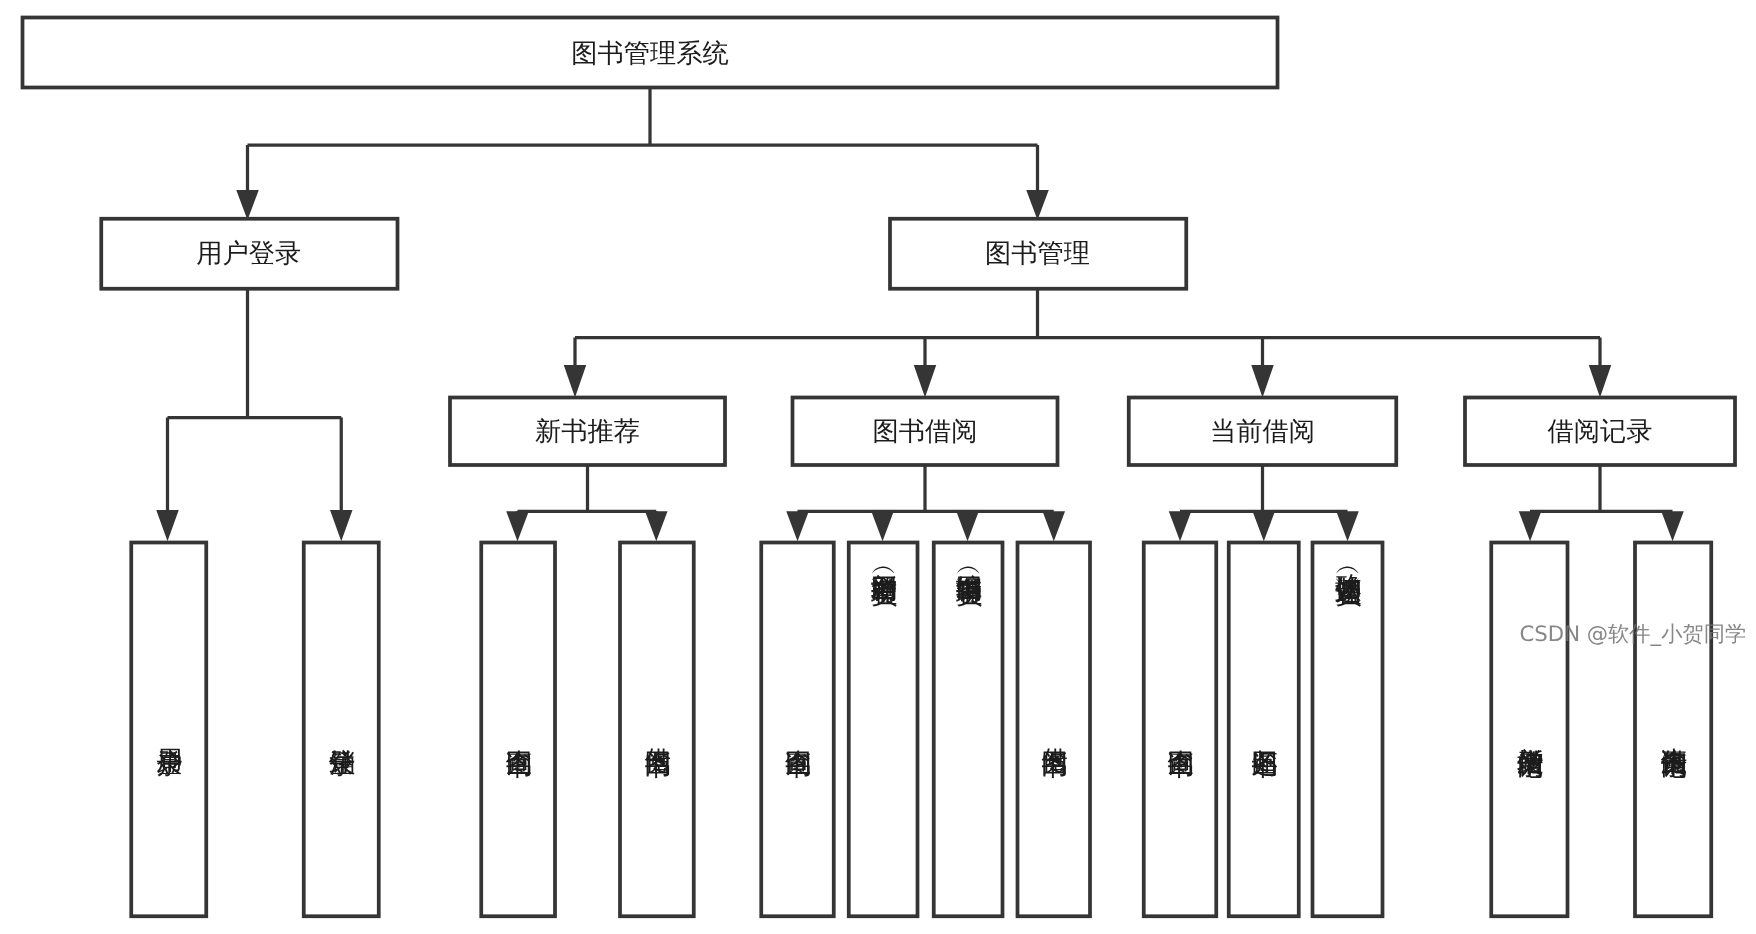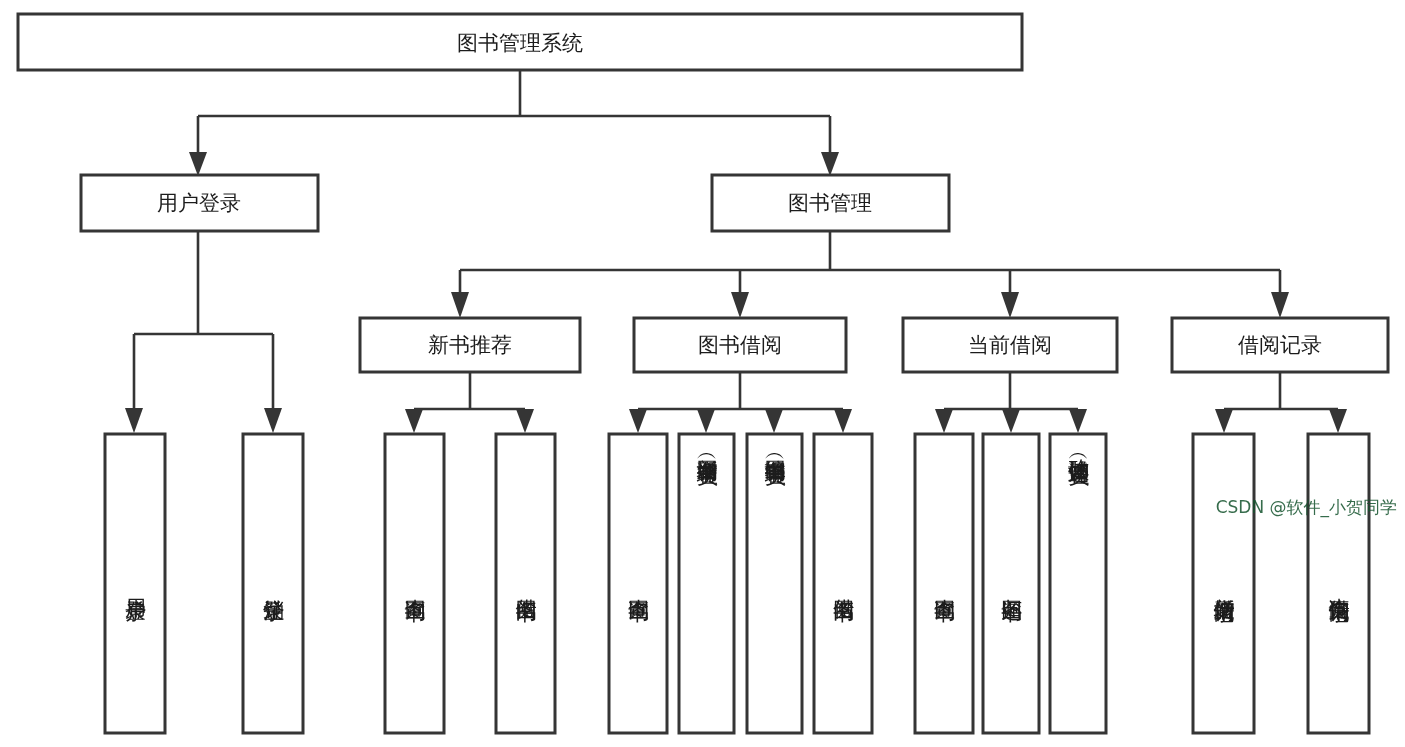--- a/index.html
+++ b/index.html
@@ -64,21 +64,21 @@
     color: #1c1c1c;
     letter-spacing: 1px;
     white-space: nowrap;
   }
   #watermark {
     position: absolute;
     right: 8px;
     bottom: 6px;
     font-family: "DejaVu Sans", "Liberation Sans", sans-serif;
     font-size: 17px;
-    color: #14532d;
+    color: #737373;
     opacity: 0.85;
     white-space: nowrap;
   }
 </style>
 </head>
 <body>
 
 <div id="diagram-root">
 
   <svg id="flow" viewBox="0 0 1405 747">

